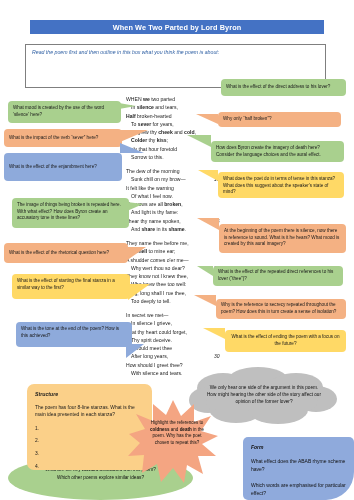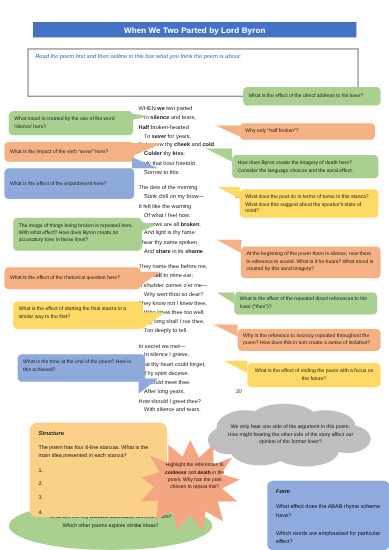--- a/index.html
+++ b/index.html
@@ -3,21 +3,21 @@
 <meta charset="utf-8">
 <style>
   html,body{margin:0;padding:0;}
   body{
     width:354px;height:500px;
     background:#ffffff;
     font-family:"Liberation Sans", sans-serif;
     overflow:hidden;
     position:relative;
   }
-  #sheet{position:relative;width:354px;height:500px;overflow:hidden;}
+  #sheet{position:relative;width:354px;height:500px;overflow:hidden;border-radius:28px;}
 
   
   .title-banner{
     position:absolute;left:30px;top:20px;width:294px;height:14px;
     background:#4472C4;color:#ffffff;
     font-size:7.3px;font-weight:bold;
     display:flex;align-items:center;justify-content:center;
     letter-spacing:.1px;
   }
 

